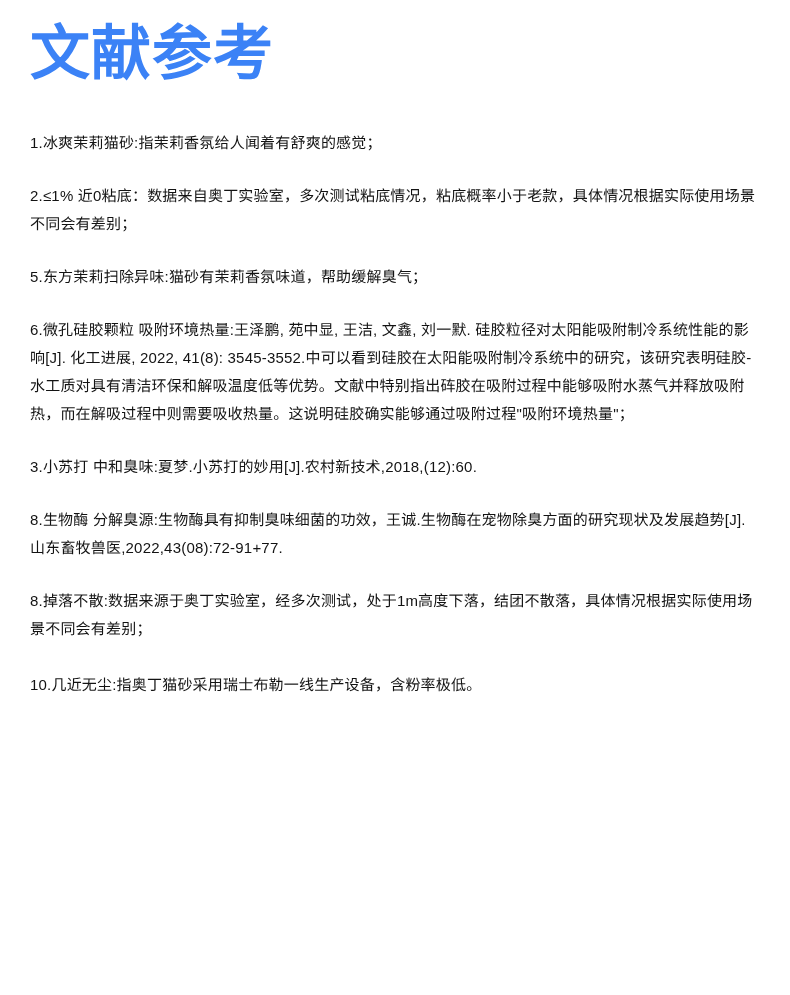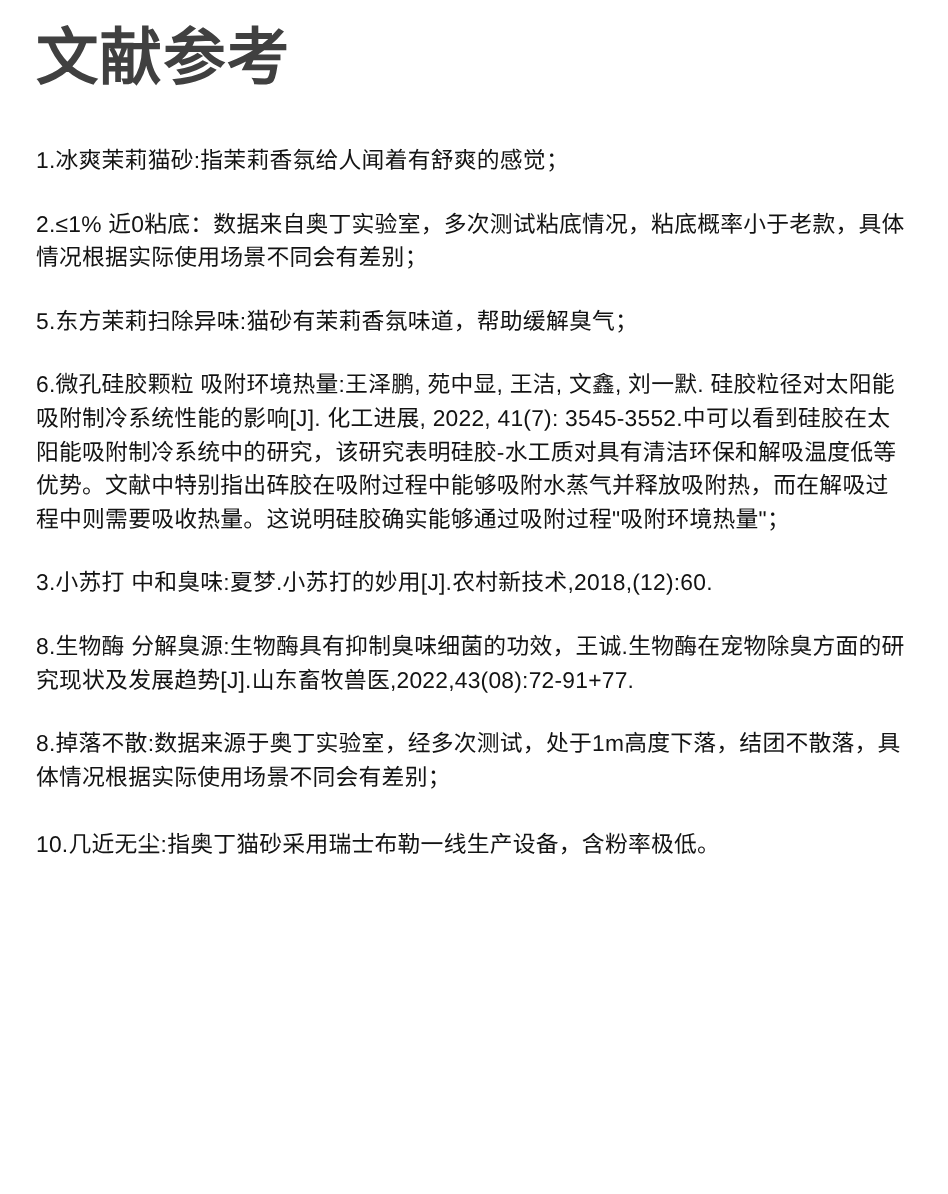--- a/index.html
+++ b/index.html
@@ -17,48 +17,48 @@
   }
   .page {
     box-sizing: border-box;
     width: 790px;
     height: 995px;
     padding: 22px 32px 20px 30px;
     background: #ffffff;
   }
   .page-title {
     margin: 0 0 44px 0;
-    font-size: 52px;
+    font-size: 60px;
     line-height: 1.05;
     font-weight: 900;
     letter-spacing: 1px;
-    color: #404040;
+    color: #3b82f6;
     white-space: nowrap;
   }
   .ref-item {
     margin: 0 0 25px 0;
-    font-size: 19px;
+    font-size: 15px;
     line-height: 28px;
     font-weight: 500;
     letter-spacing: 0.2px;
     color: #131313;
     word-break: break-all;
   }
   .ref-item:last-child {
     margin-bottom: 0;
     margin-top: 28px;
   }
 </style>
 </head>
 <body>
 
 <div class="page">
   <h1 class="page-title">文献参考</h1>
 
   <p class="ref-item">1.冰爽茉莉猫砂:指茉莉香氛给人闻着有舒爽的感觉；</p>
   <p class="ref-item">2.≤1% 近0粘底：数据来自奥丁实验室，多次测试粘底情况，粘底概率小于老款，具体情况根据实际使用场景不同会有差别；</p>
   <p class="ref-item">5.东方茉莉扫除异味:猫砂有茉莉香氛味道，帮助缓解臭气；</p>
-  <p class="ref-item">6.微孔硅胶颗粒 吸附环境热量:王泽鹏, 苑中显, 王洁, 文鑫, 刘一默. 硅胶粒径对太阳能吸附制冷系统性能的影响[J]. 化工进展, 2022, 41(7): 3545-3552.中可以看到硅胶在太阳能吸附制冷系统中的研究，该研究表明硅胶-水工质对具有清洁环保和解吸温度低等优势。文献中特别指出砗胶在吸附过程中能够吸附水蒸气并释放吸附热，而在解吸过程中则需要吸收热量。这说明硅胶确实能够通过吸附过程"吸附环境热量"；</p>
+  <p class="ref-item">6.微孔硅胶颗粒 吸附环境热量:王泽鹏, 苑中显, 王洁, 文鑫, 刘一默. 硅胶粒径对太阳能吸附制冷系统性能的影响[J]. 化工进展, 2022, 41(8): 3545-3552.中可以看到硅胶在太阳能吸附制冷系统中的研究，该研究表明硅胶-水工质对具有清洁环保和解吸温度低等优势。文献中特别指出砗胶在吸附过程中能够吸附水蒸气并释放吸附热，而在解吸过程中则需要吸收热量。这说明硅胶确实能够通过吸附过程"吸附环境热量"；</p>
   <p class="ref-item">3.小苏打 中和臭味:夏梦.小苏打的妙用[J].农村新技术,2018,(12):60.</p>
   <p class="ref-item">8.生物酶 分解臭源:生物酶具有抑制臭味细菌的功效，王诚.生物酶在宠物除臭方面的研究现状及发展趋势[J].山东畜牧兽医,2022,43(08):72-91+77.</p>
   <p class="ref-item">8.掉落不散:数据来源于奥丁实验室，经多次测试，处于1m高度下落，结团不散落，具体情况根据实际使用场景不同会有差别；</p>
   <p class="ref-item">10.几近无尘:指奥丁猫砂采用瑞士布勒一线生产设备，含粉率极低。</p>
 </div>
 
 </body></html>

